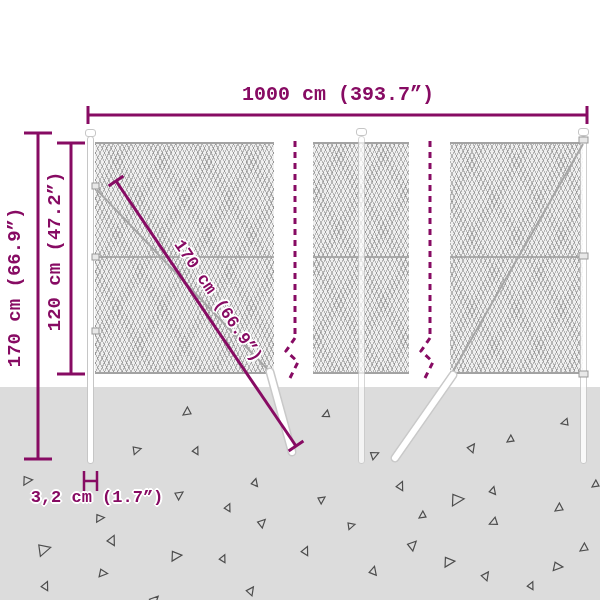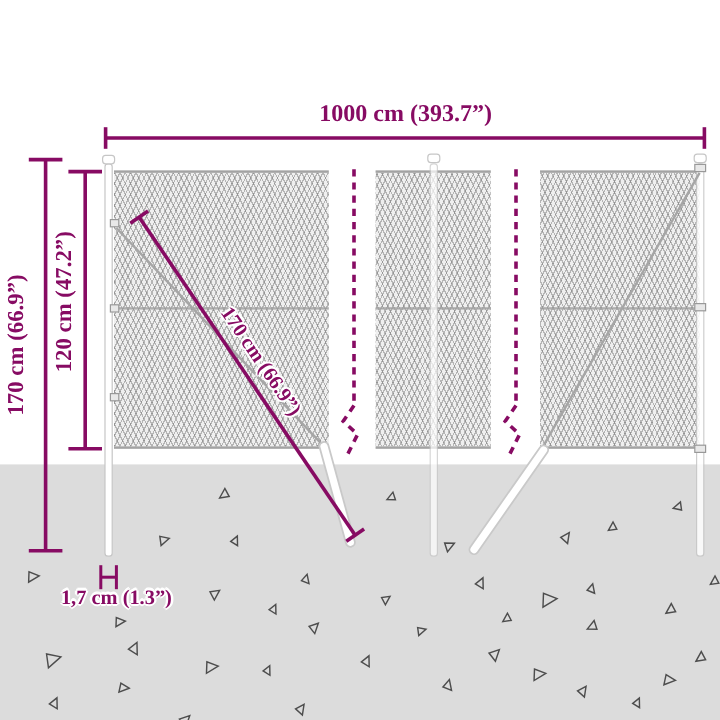--- a/index.html
+++ b/index.html
@@ -1,18 +1,18 @@
 <!DOCTYPE html>
 <html style="--dimension: #870b63; --ground: #dcdcdc; --debris: #4d4d4d; --wire: #a6a6a6; --post_outline: #c6c6c6;"><head>
 <meta charset="utf-8">
 <style>
   html,body{margin:0;padding:0;background:#fff;}
   #stage{
     position:relative; width:600px; height:600px; overflow:hidden;
-    background:#ffffff; font-family:Liberation Serif, serif;
+    background:#ffffff; font-family:Liberation Mono, monospace;
   }
   
   #ground{
     position:absolute; left:0; top:387px; width:600px; height:213px;
     background:var(--ground,#dcdcdc);
   }
   
   .layer{position:absolute; left:0; top:0; width:600px; height:600px;}
   
   .mesh{
@@ -186,14 +186,14 @@
     <g stroke-width="3" stroke-dasharray="6 5">
       <line x1="430" y1="141" x2="430" y2="338"></line>
       <polyline points="430,338 421,351 433,362 425,378"></polyline>
     </g>
   </svg>
 
   <div class="label" id="label-total-width">1000 cm (393.7”)</div>
   <div class="label" id="label-post-height">170 cm (66.9”)</div>
   <div class="label" id="label-mesh-height">120 cm (47.2”)</div>
   <div class="label" id="label-brace-length">170 cm (66.9”)</div>
-  <div class="label" id="label-post-thickness">1,7 cm (1.3”)</div>
+  <div class="label" id="label-post-thickness">3,2 cm (1.7”)</div>
 </div>
 
 </body></html>

